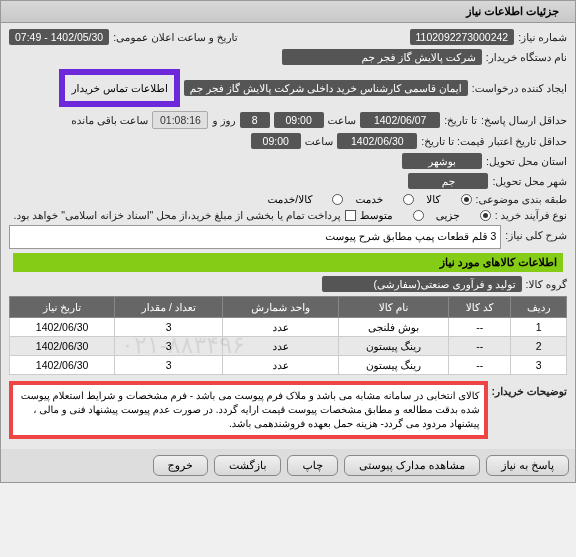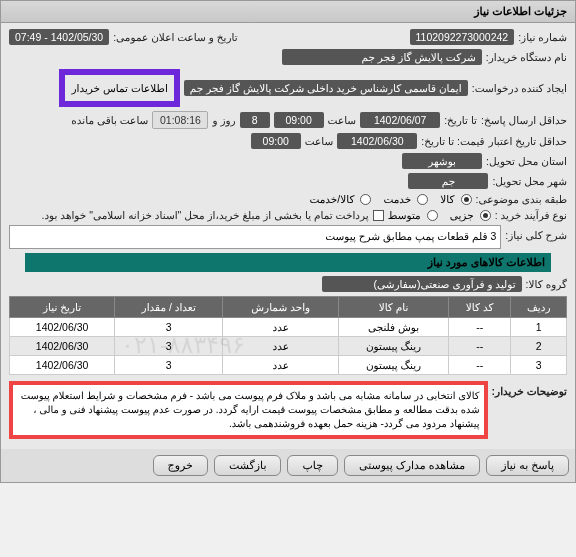--- a/index.html
+++ b/index.html
@@ -9,21 +9,21 @@
   background: #f0f0f0;
   direction: rtl;
   width: 576px;
 }
 .panel {
   background: #e8e8e8;
   border: 1px solid #999;
 }
 .panel-header {
   background: linear-gradient(to bottom, #d8d8d8, #c8c8c8);
-  padding: 4px 8px;
+  padding: 4px 16px;
   font-weight: bold;
   font-size: 11px;
   border-bottom: 1px solid #999;
 }
 .panel-body { padding: 6px 8px; }
 .row {
   display: flex;
   align-items: center;
   margin-bottom: 4px;
   gap: 4px;
@@ -51,42 +51,42 @@
 }
 .btn-link {
   background: #e8e8e8;
   border: 6px solid #6d28d9;
   padding: 7px 6px;
   font-size: 10.5px;
   cursor: pointer;
   border-radius: 0;
 }
 .radio-group { display: flex; gap: 12px; align-items: center; }
-.radio-item { display: flex; align-items: center; gap: 6px; font-size: 10.5px; }
+.radio-item { display: flex; align-items: center; gap: 20px; font-size: 10.5px; }
 .radio-dot {
   width: 11px; height: 11px; border-radius: 50%;
   border: 1px solid #555; background: #fff; display: inline-block; position: relative;
 }
 .radio-dot.sel::after {
   content: ''; position: absolute; top: 2px; left: 2px;
   width: 5px; height: 5px; background: #333; border-radius: 50%;
 }
 .checkbox {
   width: 11px; height: 11px; border: 1px solid #555;
   background: #fff; display: inline-block;
 }
 .textarea {
   width: 100%; background: #fff; border: 1px solid #999;
   padding: 4px; font-size: 10.5px; min-height: 24px;
 }
 .section-title {
   font-weight: bold;
-  background: #0f766e;
+  background: #84cc16;
   padding: 3px 6px;
-  margin: 4px 16px;
+  margin: 4px 4px;
   font-size: 11px;
 }
 table {
   width: 100%;
   border-collapse: collapse;
   font-size: 10.5px;
 }
 th {
   background: #666;
   color: #fff;

